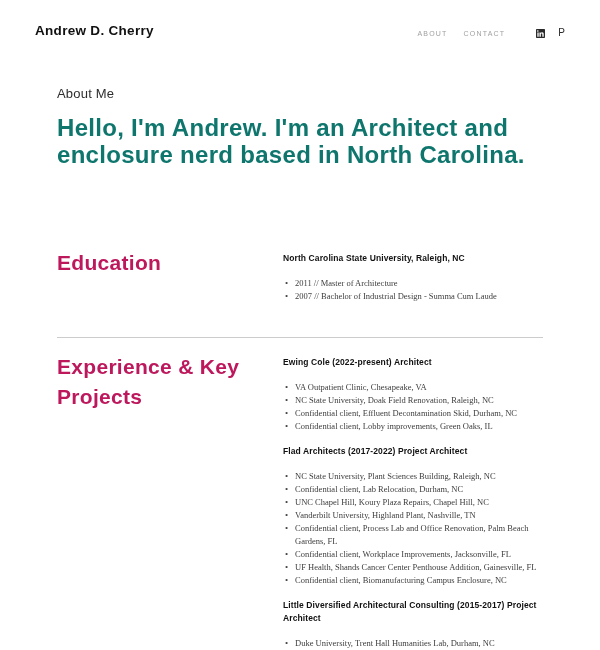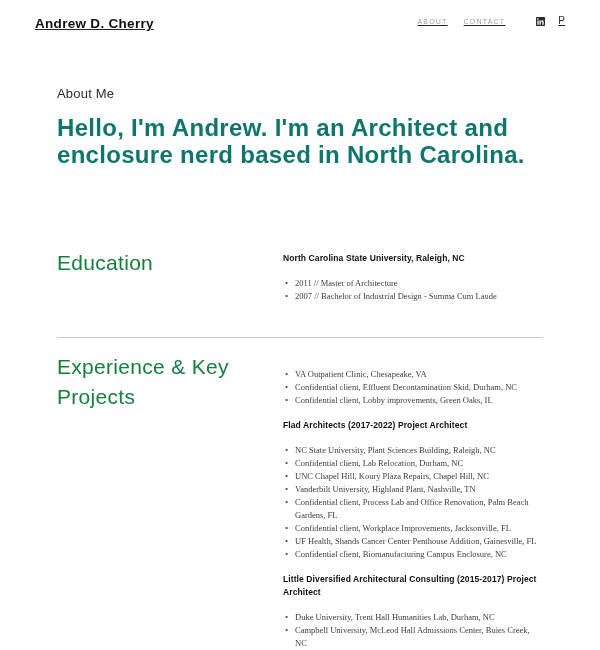--- a/index.html
+++ b/index.html
@@ -1,21 +1,21 @@
 <!DOCTYPE html>
 <html><head>
 <meta charset="utf-8">
 <style>
   * { margin:0; padding:0; box-sizing:border-box; }
   html,body { width:600px; height:650px; overflow:hidden; background:#ffffff; }
   body { font-family:"Liberation Sans", sans-serif; color:#262626; }
 
   
-  .header { display:flex; justify-content:space-between; align-items:flex-start;
-            padding:16px 35px 0 35px; height:38px;text-decoration:underline; }
+  .header { display:flex; justify-content:space-between; align-items:flex-end;
+            padding:16px 35px 0 35px; height:38px; }
   .site-title { font-size:13.5px; font-weight:700; letter-spacing:.3px; color:#111;
                 cursor:pointer; }
   .nav { display:flex; align-items:center; }
   .nav-link { font-size:7px; letter-spacing:1.2px; color:#a0a0a0; font-weight:500;
               margin-left:16px; cursor:pointer; text-transform:uppercase; }
   .icon-group { display:flex; align-items:center; margin-left:18px; }
   .social-icon { margin-left:13px; cursor:pointer; display:flex; align-items:center; }
   .p-glyph { font-size:10px; font-weight:500; color:#2a2a2a; line-height:1;
              font-family:"Liberation Sans",sans-serif; }
 
@@ -28,21 +28,21 @@
   .intro { margin-top:13px; font-size:24px; line-height:27px; letter-spacing:.3px;
            color:#0f766e; max-width:505px; font-weight:700; }
 
   
   .section-block { }
   .section-block.first { margin-top:80px; }
   .section-block .divider { height:1px; background:#cccccc; margin-top:22px; }
   .section-row { display:flex; padding-top:14px; }
   .section-block.first .section-row { padding-top:0; }
   .section-title { width:226px; flex-shrink:0; font-size:21px; line-height:30px;
-                   font-weight:400; letter-spacing:.3px; color:#15803d; padding-right:24px; }
+                   font-weight:700; letter-spacing:.3px; color:#be185d; padding-right:24px; }
   .section-body { flex:1; padding-top:4px; }
 
   .entry { margin-bottom:12px; }
   .entry-heading { font-size:8.5px; font-weight:700; line-height:13px; color:#111;
                    letter-spacing:.1px; }
   .entry-list { list-style:none; margin-top:12px; font-family:"Liberation Serif", serif;
                 font-size:8.5px; line-height:13px; color:#3d3d3d; }
   .entry-list li { position:relative; padding-left:12px; }
   .entry-list li::before { content:"\2022"; position:absolute; left:2px; top:0;
                            color:#444; font-size:9px; }
@@ -90,22 +90,24 @@
 </div>
     </div>
   </section>
 
   <section class="section-block">
     <div class="divider"></div>
     <div class="section-row">
       <h2 class="section-title">Experience &amp; Key Projects</h2>
       <div class="section-body">
   <div class="entry">
+    <h3 class="entry-heading">Ewing Cole (2022-present) Architect</h3>
     <ul class="entry-list">
                 <li>VA Outpatient Clinic, Chesapeake, VA</li>
+                <li>NC State University, Doak Field Renovation, Raleigh, NC</li>
                 <li>Confidential client, Effluent Decontamination Skid, Durham, NC</li>
                 <li>Confidential client, Lobby improvements, Green Oaks, IL</li>
               </ul>
   </div>
 
   <div class="entry">
     <h3 class="entry-heading">Flad Architects (2017-2022) Project Architect</h3>
     <ul class="entry-list">
                 <li>NC State University, Plant Sciences Building, Raleigh, NC</li>
                 <li>Confidential client, Lab Relocation, Durham, NC</li>

